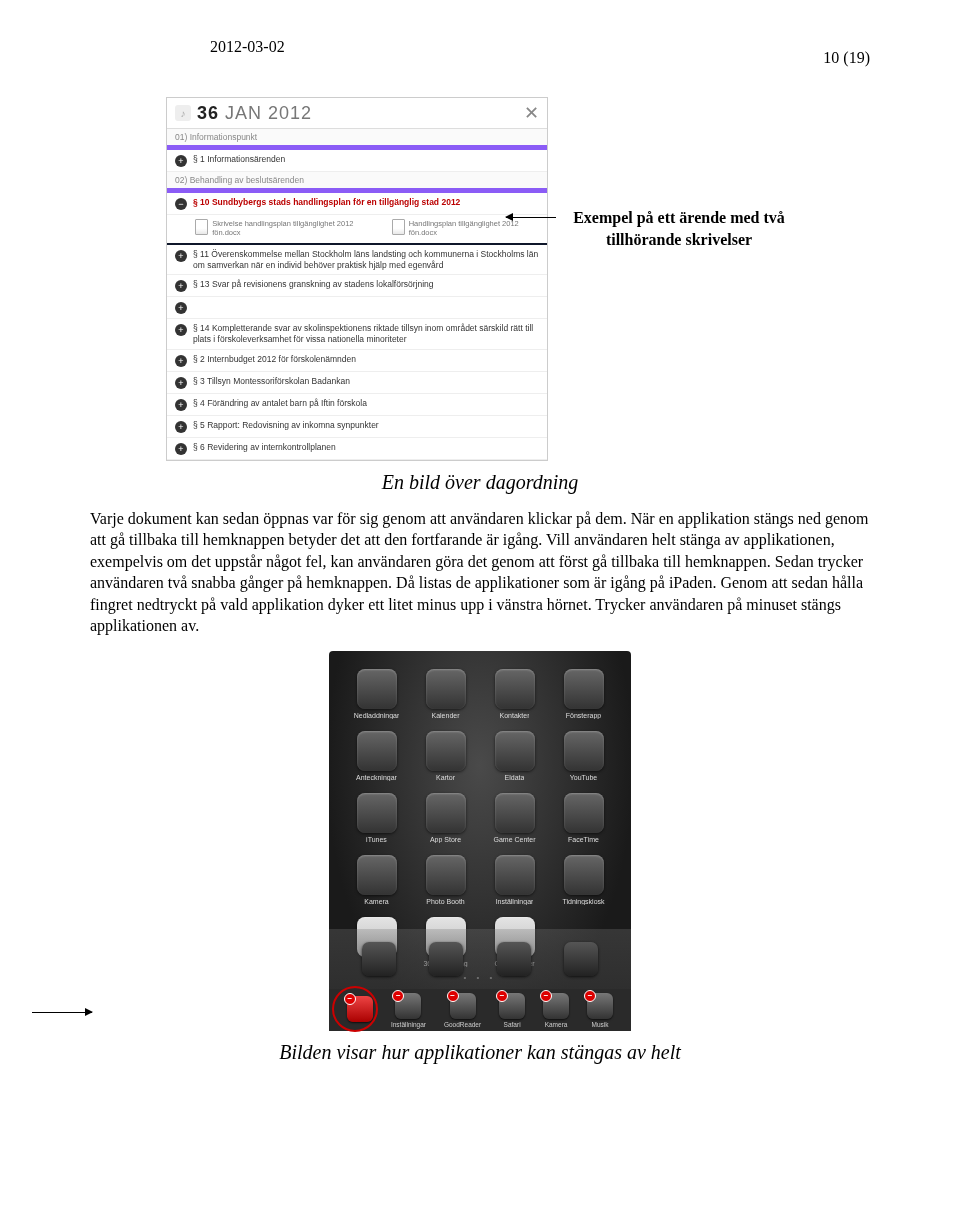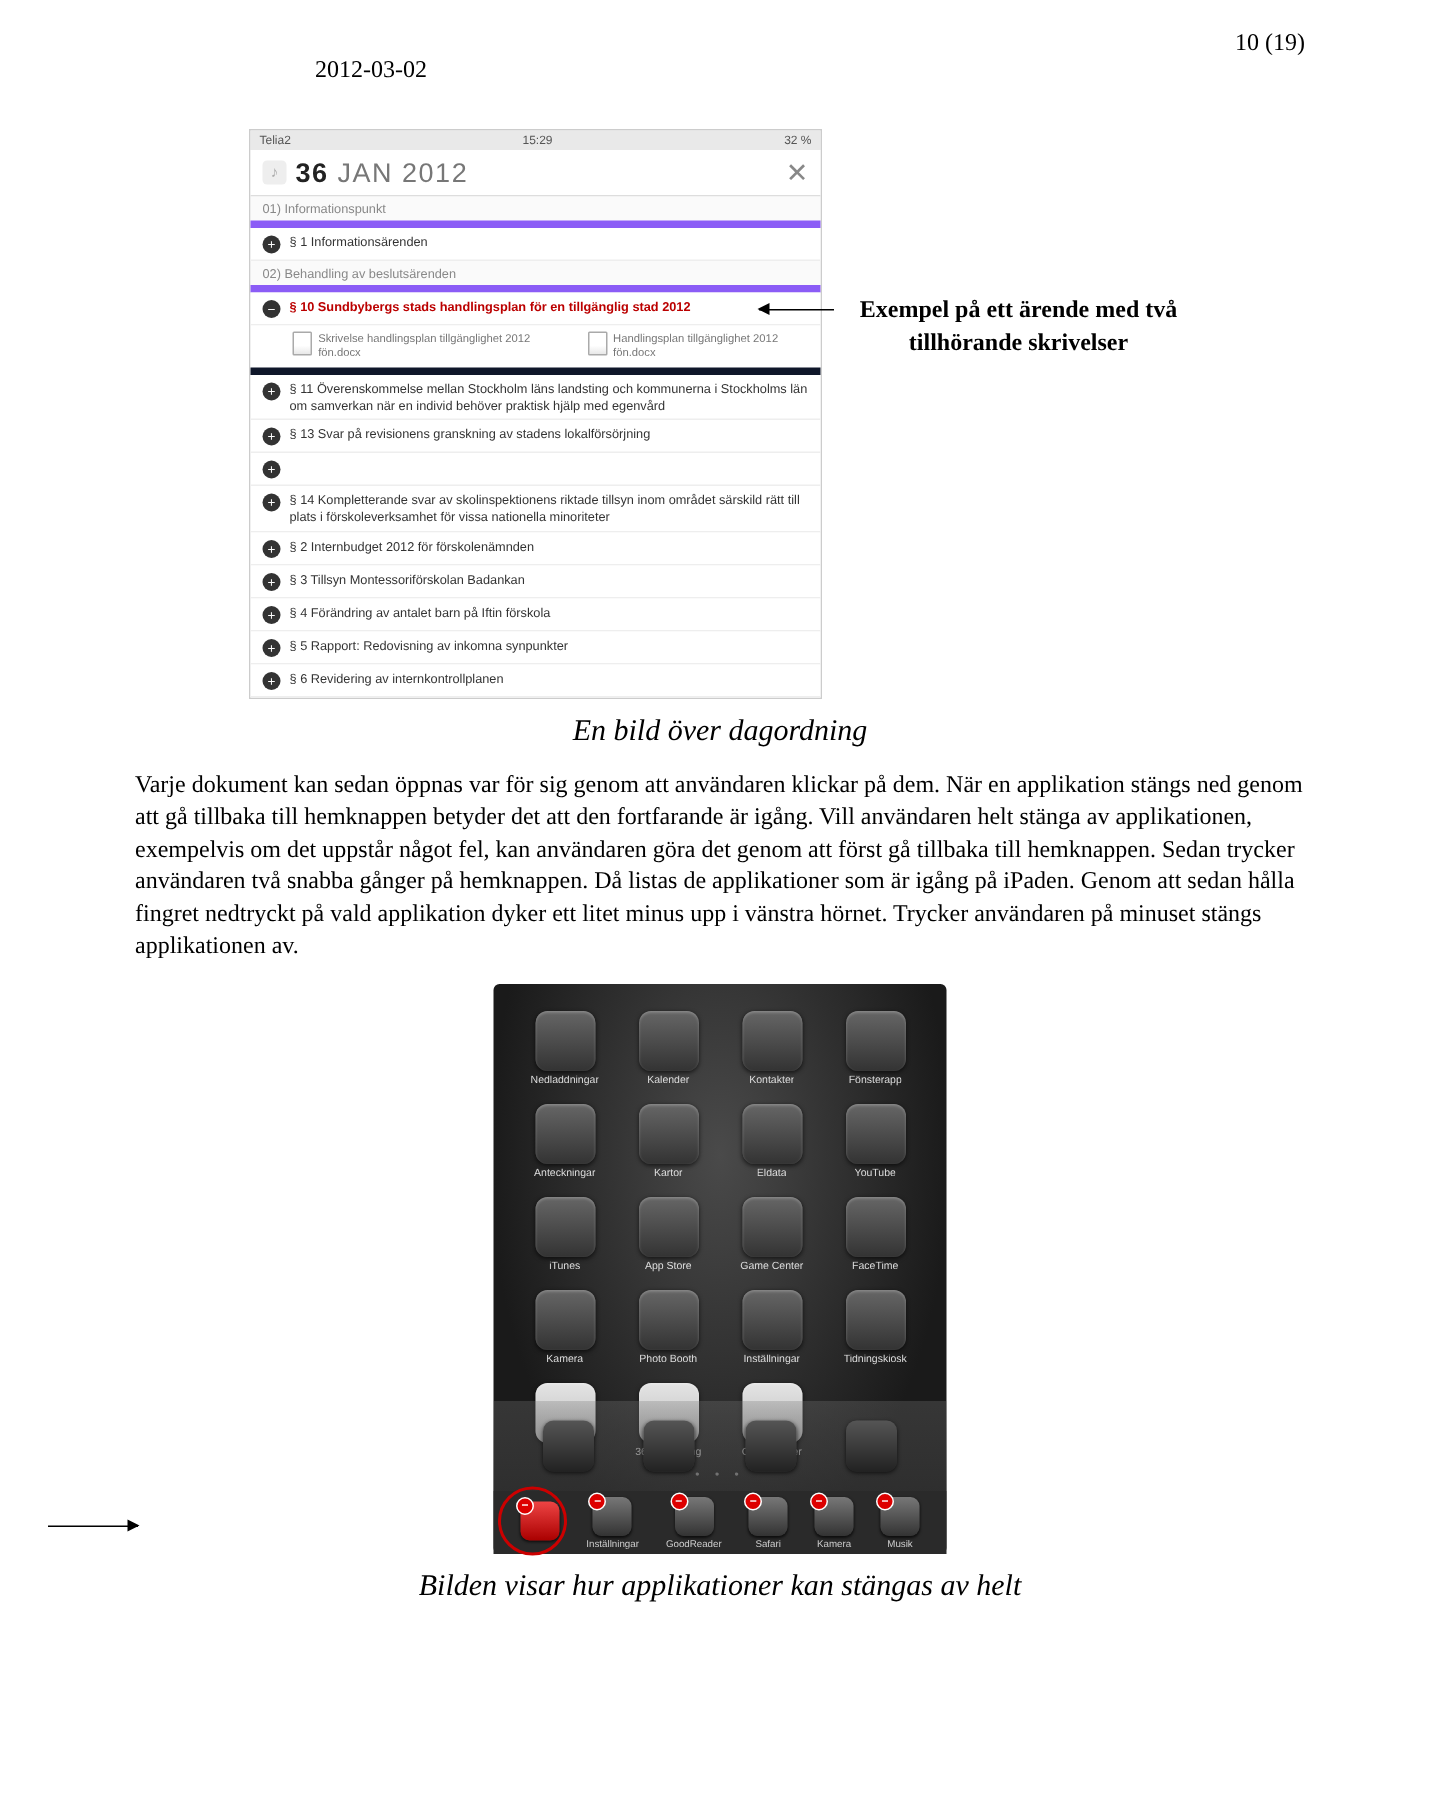--- a/index.html
+++ b/index.html
@@ -68,20 +68,21 @@
   .date {
     font-family: Georgia, serif;
     font-size: 16px;
     margin-left: 120px;
     margin-top: 18px;
   }
   .page-num {
     font-family: Georgia, serif;
     font-size: 16px;
     text-align: right;
+    margin-top: 29px;
   }
 
   
   .ipad-row {
     margin-top: 30px;
     display: flex;
     align-items: flex-start;
     justify-content: center;
   }
   .ipad {
@@ -167,21 +168,21 @@
   }
   .row-highlight .row-text {
     color: #b00;
     font-weight: 600;
   }
   .attach-row {
     display: flex;
     gap: 20px;
     padding: 4px 8px 6px 28px;
     background: #fff;
-    border-bottom: 5px solid #0f172a;
+    border-bottom: 2px solid #0f172a;
   }
   .attach {
     display: flex;
     gap: 4px;
     align-items: flex-start;
     font-size: 7.5px;
     color: #777;
   }
   .attach-icon {
     width: 12px;
@@ -384,25 +385,20 @@
 <body>
 
 <div class="page">
   <div class="header">
     <div class="date">2012-03-02</div>
     <div class="page-num">10 (19)</div>
   </div>
 
   <div class="ipad-row">
     <div class="ipad">
-      <div class="statusbar">
-        <span>Telia2</span>
-        <span>15:29</span>
-        <span>32 %</span>
-      </div>
       <div class="ipad-header">
         <div style="display:flex;align-items:center;">
           <span class="back-icon">♪</span>
           <span class="ipad-date-big"><b>36</b> <span>JAN 2012</span></span>
         </div>
         <span class="close-x">✕</span>
       </div>
       <div class="section-hdr">01) Informationspunkt</div>
       <div class="row">
           <span class="plus">+</span>

